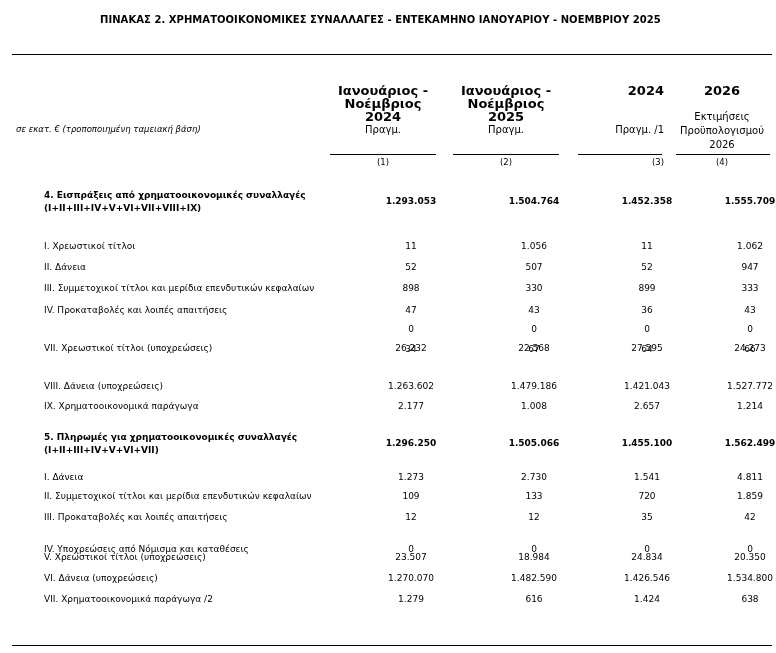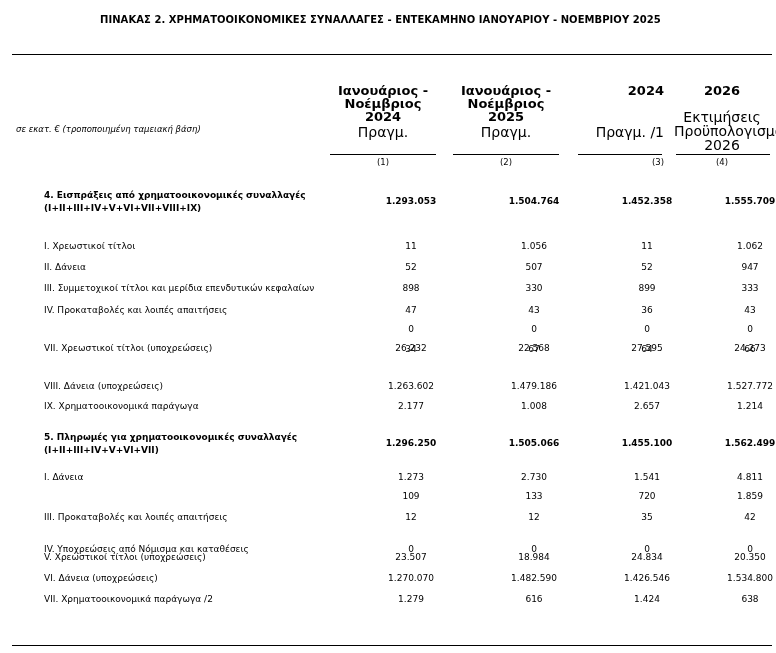--- a/index.html
+++ b/index.html
@@ -16,21 +16,21 @@
   .hrule.top { top: 54px; }
   .hrule.bottom { top: 645px; }
 
   .col { position: absolute; text-align: center; font-size: 9px; }
   .c1 { left: 330px; width: 106px; }
   .c2 { left: 453px; width: 106px; }
   .c3 { left: 574px; width: 90px; text-align: right; }
   .c4 { left: 674px; width: 96px; }
 
   .head-main { top: 84px; font-weight: bold; line-height: 13px; font-size: 13px; }
-  .head-sub { top: 124px; font-size: 14px; }
+  .head-sub { top: 124px; font-size: 10px; }
   .head-sub.c4 { top: 110px; line-height: 14px; }
   .head-num { top: 157px; font-size: 8.5px; }
   .numrule { position: absolute; top: 154px; height: 1px; background: #000; }
   .numrule.c1 { left: 330px; width: 106px; }
   .numrule.c2 { left: 453px; width: 106px; }
   .numrule.c3 { left: 578px; width: 84px; }
   .numrule.c4 { left: 676px; width: 94px; }
 
   .basis { position: absolute; left: 16px; top: 124px; font-size: 8.5px; font-style: italic; }
 
@@ -171,20 +171,21 @@
 
 <div id="s5rows">
     <div class="row" style="top: 472px;">
       <div class="lbl">I. Δάνεια</div>
       <div class="v c1">1.273</div>
       <div class="v c2">2.730</div>
       <div class="v c3">1.541</div>
       <div class="v c4">4.811</div>
     </div>
     <div class="row" style="top: 491px;">
+      <div class="lbl">II. Συμμετοχικοί τίτλοι και μερίδια επενδυτικών κεφαλαίων</div>
       <div class="v c1">109</div>
       <div class="v c2">133</div>
       <div class="v c3">720</div>
       <div class="v c4">1.859</div>
     </div>
     <div class="row" style="top: 512px;">
       <div class="lbl">III. Προκαταβολές και λοιπές απαιτήσεις</div>
       <div class="v c1">12</div>
       <div class="v c2">12</div>
       <div class="v c3">35</div>

